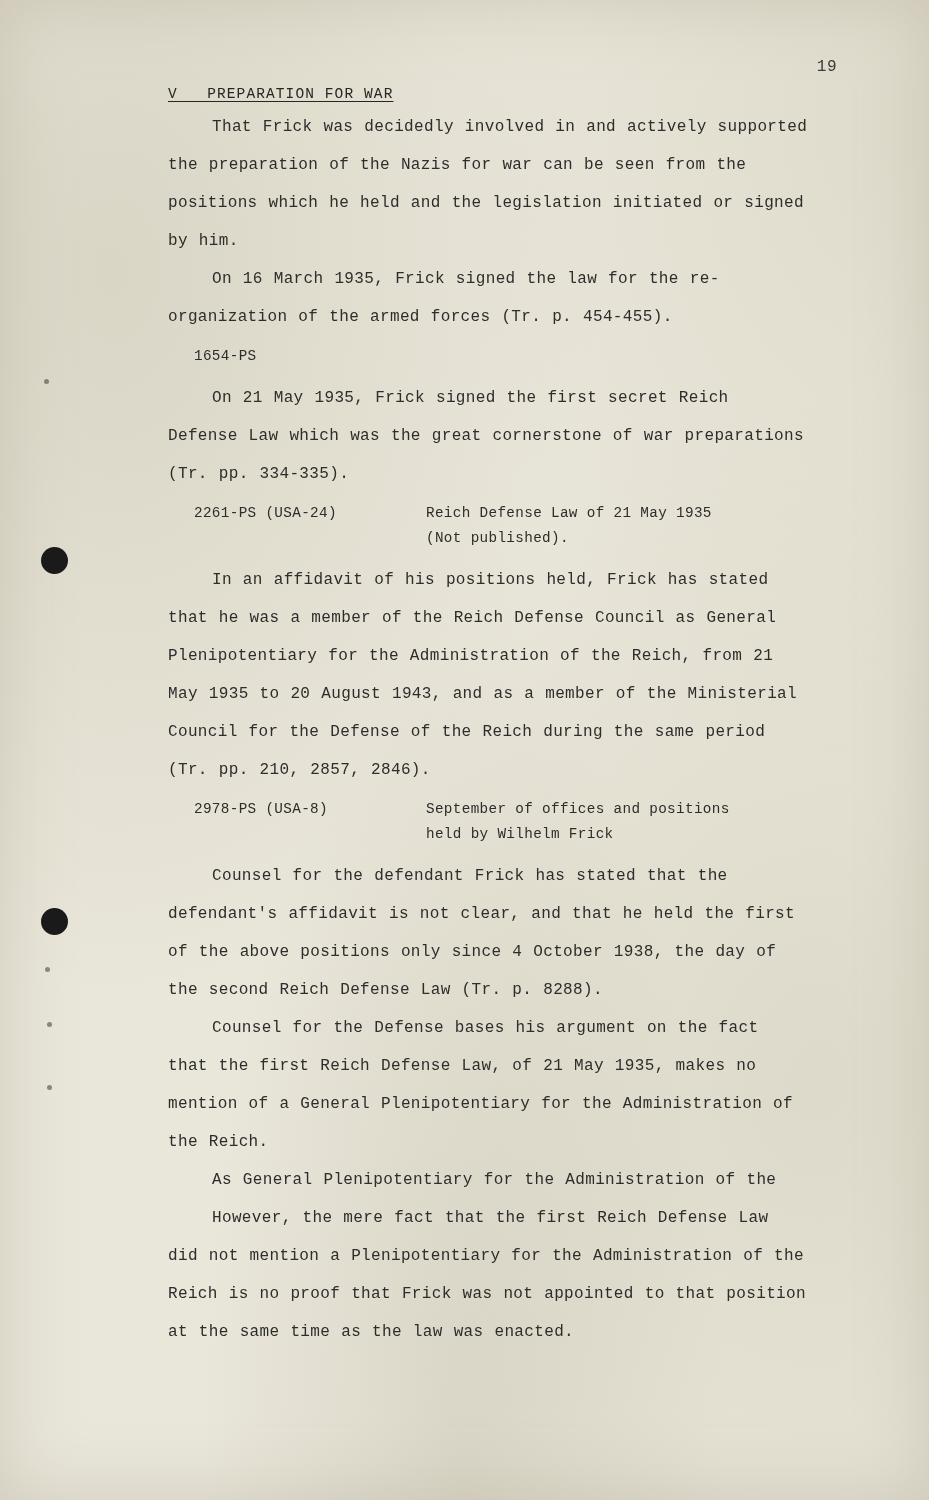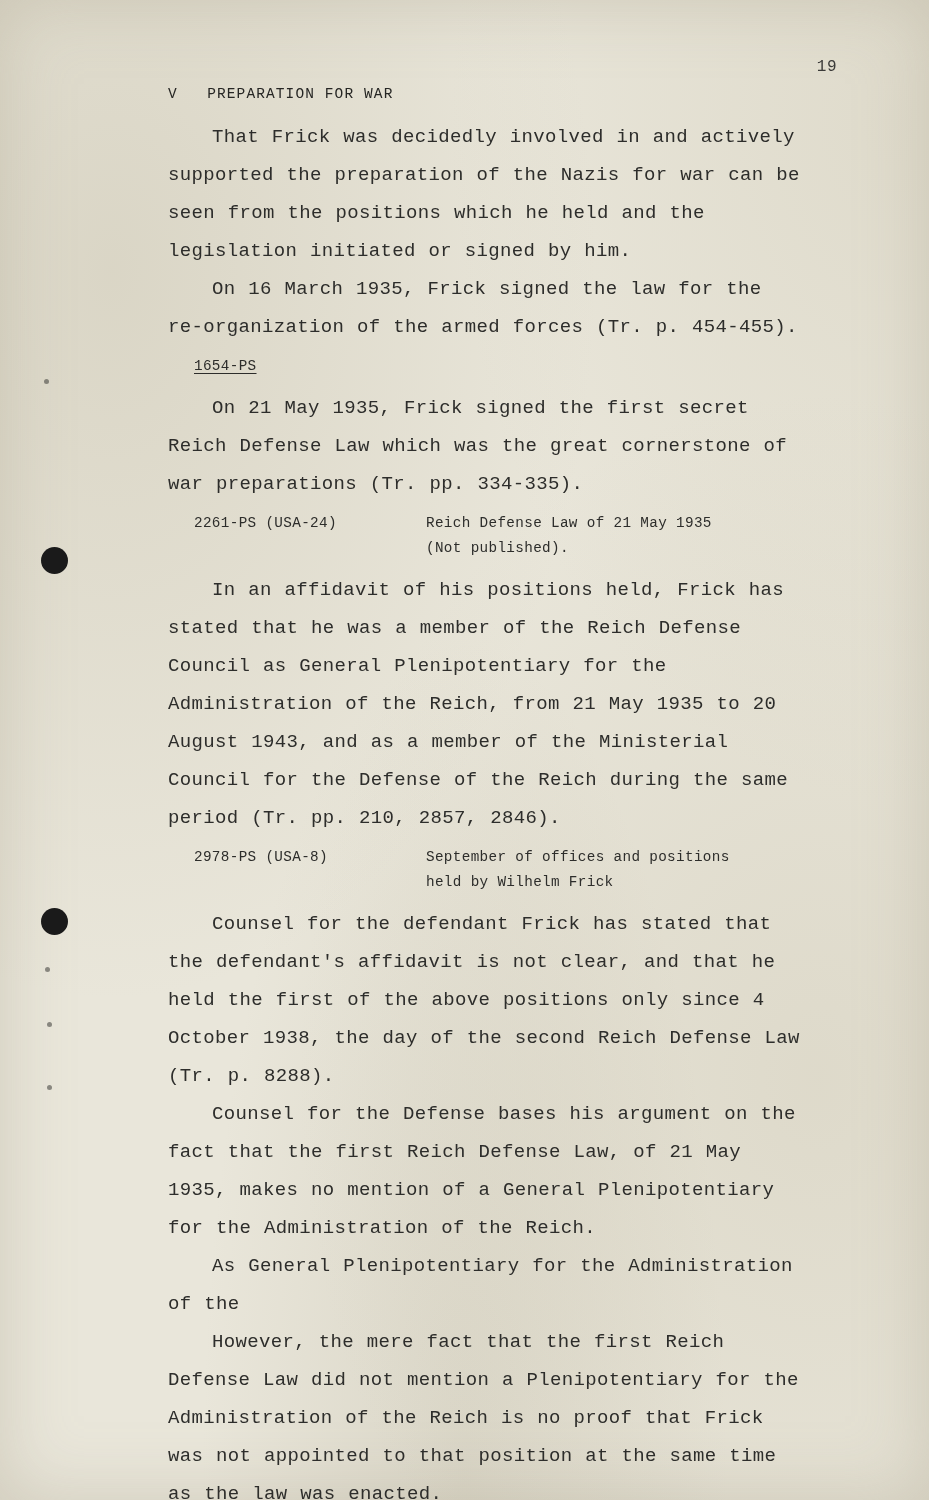--- a/index.html
+++ b/index.html
@@ -55,28 +55,29 @@
   .content {
     position: absolute;
     left: 168px;
     top: 86px;
     width: 640px;
   }
 
   .section-heading {
     font-size: 14.5px;
     letter-spacing: 1.1px;
+    text-decoration: underline;
     text-underline-offset: 3px;
-    margin: 0 0 16px 0;
+    margin: 0 0 6px 0;
     white-space: pre;
     color: #262624;
   }
 
   p.body-par {
-    font-size: 19px;
+    font-size: 16px;
     line-height: 38px;
     margin: 0 0 0 0;
     text-indent: 44px;
     letter-spacing: 0.35px;
     color: #2d2d2b;
     word-spacing: 1px;
   }
   p.body-par.cont {
     margin-top: 0;
   }
@@ -88,21 +89,20 @@
     letter-spacing: 0.35px;
     color: #2d2d2b;
   }
   .citation .cite-label {
     width: 258px;
     padding-left: 26px;
     box-sizing: border-box;
     line-height: 25px;
   }
   .citation .cite-label .underlined {
-    text-decoration: underline;
     text-underline-offset: 3px;
     text-align: center;
   }
   .citation .cite-desc {
     flex: 1;
     line-height: 25px;
     white-space: pre-line;
   }
 
   

